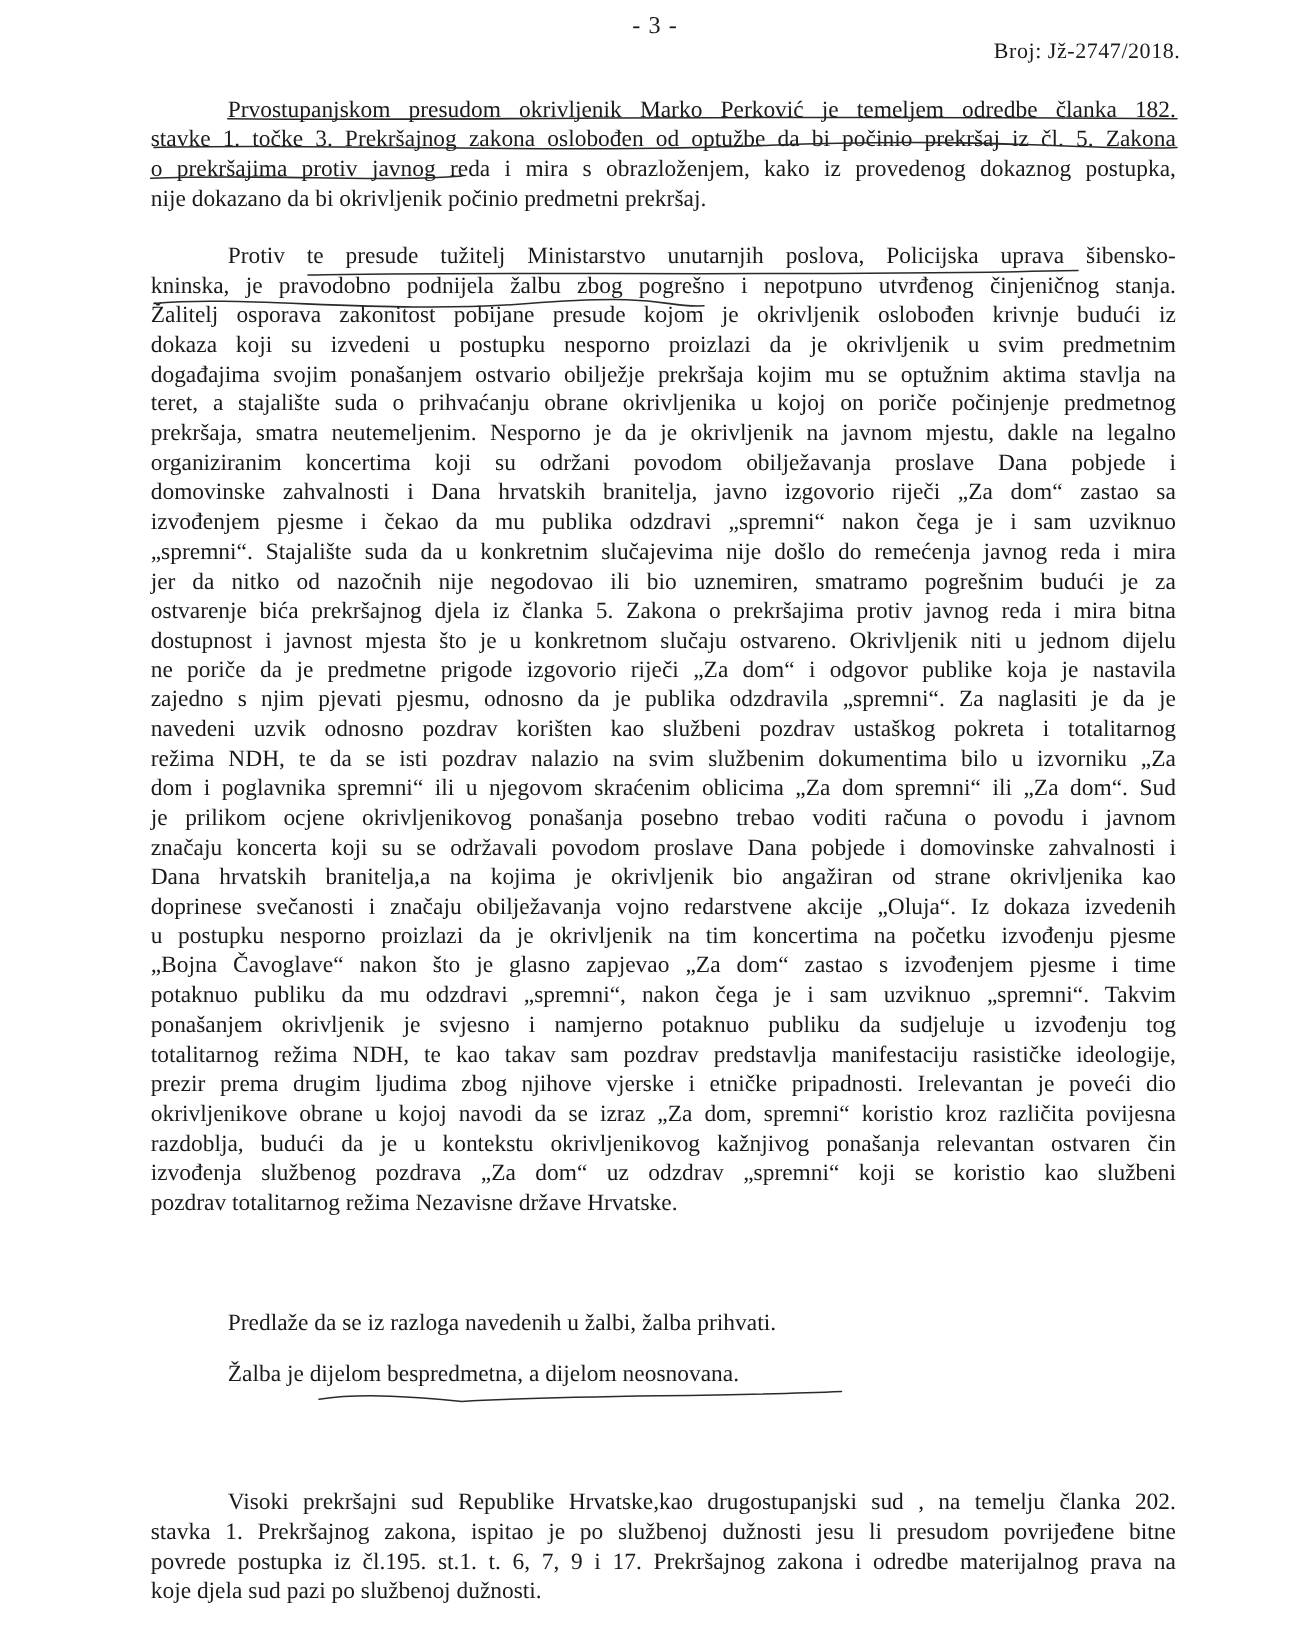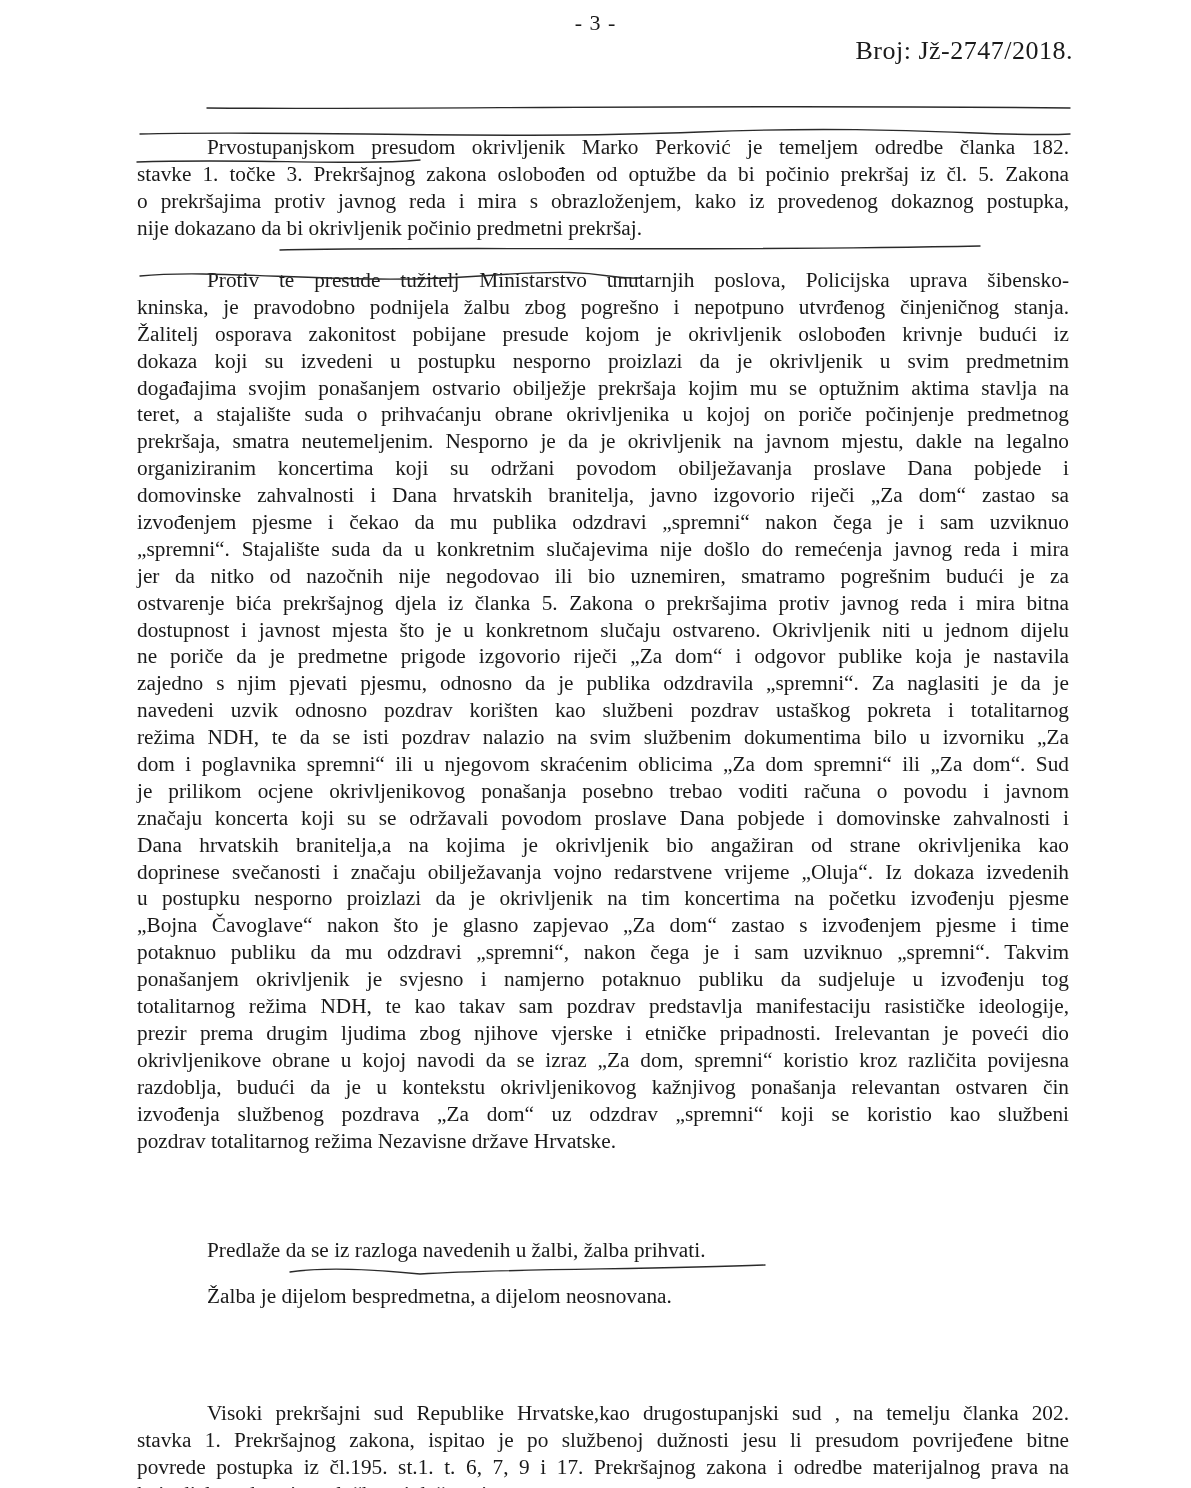--- a/index.html
+++ b/index.html
@@ -7,29 +7,29 @@
       width: 1191px; height: 1488px; position: relative; overflow: hidden;
       font-family: "Liberation Serif", "DejaVu Serif", serif;
       color: #1a1a1a;
     }
     .page-number {
       position: absolute; top: 10px; left: 0; width: 1191px; text-align: center;
       font-size: 22px; letter-spacing: 1px;
     }
     .case-number {
       position: absolute; top: 36px; right: 118px;
-      font-size: 26px; letter-spacing: 0.5px;
+      font-size: 20px; letter-spacing: 0.5px;
     }
     .para { position: absolute; left: 137px; width: 932px; font-size: 21.3px; }
     .line {
       height: 26.9px; line-height: 26.9px; white-space: nowrap;
       text-align: justify; text-align-last: justify;
     }
     .line.last { text-align-last: left; }
-    .line.indent { padding-left: 70px; margin-top: 48px; }
+    .line.indent { padding-left: 70px; }
     .underline-wave {
       position: absolute; pointer-events: none;
     }
   </style>
 </head>
 <body>
 
 <div>
 
   <div class="page-number">- 3 -</div>
@@ -58,21 +58,21 @@
     <div class="line">ostvarenje bića prekršajnog djela iz članka 5. Zakona o prekršajima protiv javnog reda i mira bitna</div>
     <div class="line">dostupnost i javnost mjesta što je u konkretnom slučaju ostvareno. Okrivljenik niti u jednom dijelu</div>
     <div class="line">ne poriče da je predmetne prigode izgovorio riječi „Za dom“ i odgovor publike koja je nastavila</div>
     <div class="line">zajedno s njim pjevati pjesmu, odnosno da je publika odzdravila „spremni“. Za naglasiti je da je</div>
     <div class="line">navedeni uzvik odnosno pozdrav korišten kao službeni pozdrav ustaškog pokreta i totalitarnog</div>
     <div class="line">režima NDH, te da se isti pozdrav nalazio na svim službenim dokumentima bilo u izvorniku „Za</div>
     <div class="line">dom i poglavnika spremni“ ili u njegovom skraćenim oblicima „Za dom spremni“ ili „Za dom“. Sud</div>
     <div class="line">je prilikom ocjene okrivljenikovog ponašanja posebno trebao voditi računa o povodu i javnom</div>
     <div class="line">značaju koncerta koji su se održavali povodom proslave Dana pobjede i domovinske zahvalnosti i</div>
     <div class="line">Dana hrvatskih branitelja,a na kojima je okrivljenik bio angažiran od strane okrivljenika kao</div>
-    <div class="line">doprinese svečanosti i značaju obilježavanja vojno redarstvene vrijeme „Oluja“. Iz dokaza izvedenih</div>
+    <div class="line">doprinese svečanosti i značaju obilježavanja vojno redarstvene akcije „Oluja“. Iz dokaza izvedenih</div>
     <div class="line">u postupku nesporno proizlazi da je okrivljenik na tim koncertima na početku izvođenju pjesme</div>
     <div class="line">„Bojna Čavoglave“ nakon što je glasno zapjevao „Za dom“ zastao s izvođenjem pjesme i time</div>
     <div class="line">potaknuo publiku da mu odzdravi „spremni“, nakon čega je i sam uzviknuo „spremni“. Takvim</div>
     <div class="line">ponašanjem okrivljenik je svjesno i namjerno potaknuo publiku da sudjeluje u izvođenju tog</div>
     <div class="line">totalitarnog režima NDH, te kao takav sam pozdrav predstavlja manifestaciju rasističke ideologije,</div>
     <div class="line">prezir prema drugim ljudima zbog njihove vjerske i etničke pripadnosti. Irelevantan je poveći dio</div>
     <div class="line">okrivljenikove obrane u kojoj navodi da se izraz „Za dom, spremni“ koristio kroz različita povijesna</div>
     <div class="line">razdoblja, budući da je u kontekstu okrivljenikovog kažnjivog ponašanja relevantan ostvaren čin</div>
     <div class="line">izvođenja službenog pozdrava „Za dom“ uz odzdrav „spremni“ koji se koristio kao službeni</div>
     <div class="line last">pozdrav totalitarnog režima Nezavisne države Hrvatske.</div>

